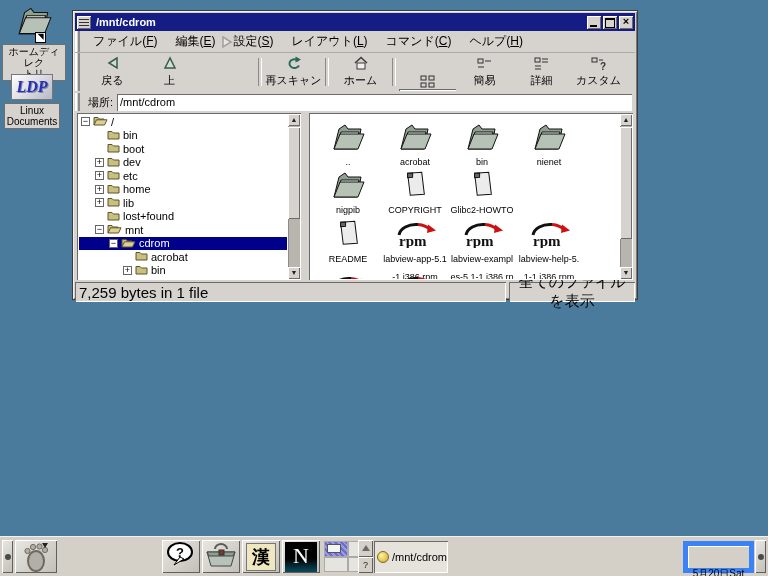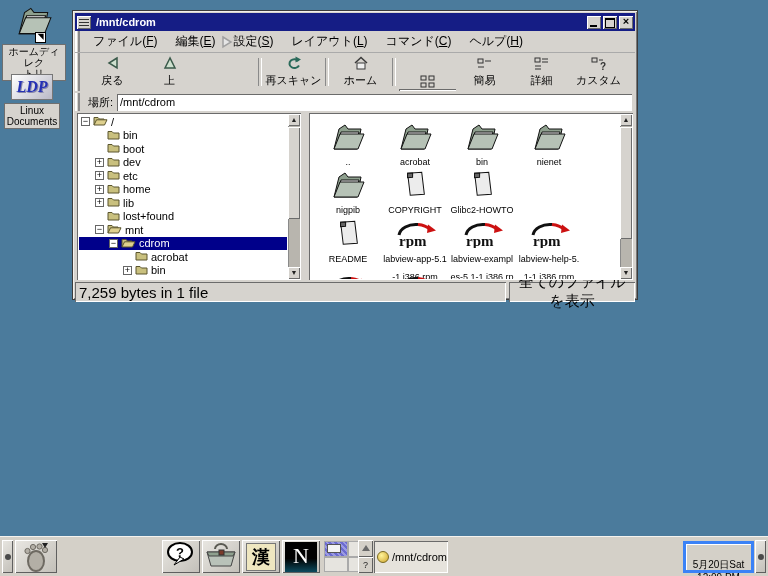--- a/index.html
+++ b/index.html
@@ -84,22 +84,22 @@
   .pager div{border:1px solid #aaa;}
   .pager .active-desk{background:repeating-linear-gradient(45deg,#6b6bd0 0 2px,#9a9ae2 2px 4px);position:relative;}
   .pager .active-desk i{position:absolute;left:2px;top:2px;width:12px;height:7px;background:#f4f4f4;border:1px solid #555;}
   .mini-applet{position:absolute;left:358px;top:3px;width:15px;height:33px;display:flex;flex-direction:column;}
   .mini-applet > div{flex:1;background:#d4d0c8;box-shadow:inset 1px 1px 0 #fff, inset -1px -1px 0 #5f5f5f;
          display:flex;align-items:center;justify-content:center;font-size:9px;color:#222;}
   .tri-up{width:0;height:0;border-left:4px solid transparent;border-right:4px solid transparent;border-bottom:6px solid #6a6a6a;}
   .task-btn{position:absolute;left:374px;top:4px;width:74px;height:32px;background:#e6e3dc;
          box-shadow:inset 1px 1px 0 #6b6b6b, inset -1px -1px 0 #fff;display:flex;align-items:center;font-size:11px;color:#000;padding:0 3px;box-sizing:border-box;gap:3px;}
   .task-icon{width:10px;height:10px;border-radius:50%;background:radial-gradient(circle at 35% 35%,#fff49a,#cfa52e);border:1px solid #7a6a20;flex:none;}
-  .clock{position:absolute;left:683px;top:4px;width:71px;height:32px;border:3px solid #3b82f6;
-         box-shadow:inset 1px 1px 0 #fff;font-size:10px;line-height:13px;text-align:center;color:#000;padding-top:14px;box-sizing:border-box;}
+  .clock{position:absolute;left:683px;top:4px;width:71px;height:32px;border:5px solid #3b82f6;
+         box-shadow:inset 1px 1px 0 #fff;font-size:10px;line-height:13px;text-align:center;color:#000;padding-top:21px;box-sizing:border-box;}
 </style>
 </head>
 <body>
 
 <div id="screen">
 
   <div class="desk-icon" style="left:2px;top:5px;">
     <span style="position:relative;display:inline-block;">
       <svg width="40" height="32" viewBox="0 0 38 30">
         <polygon points="5,27 10,7 16,3 19,7 32,7 28,27" fill="#8ea08e" stroke="#111"></polygon>

